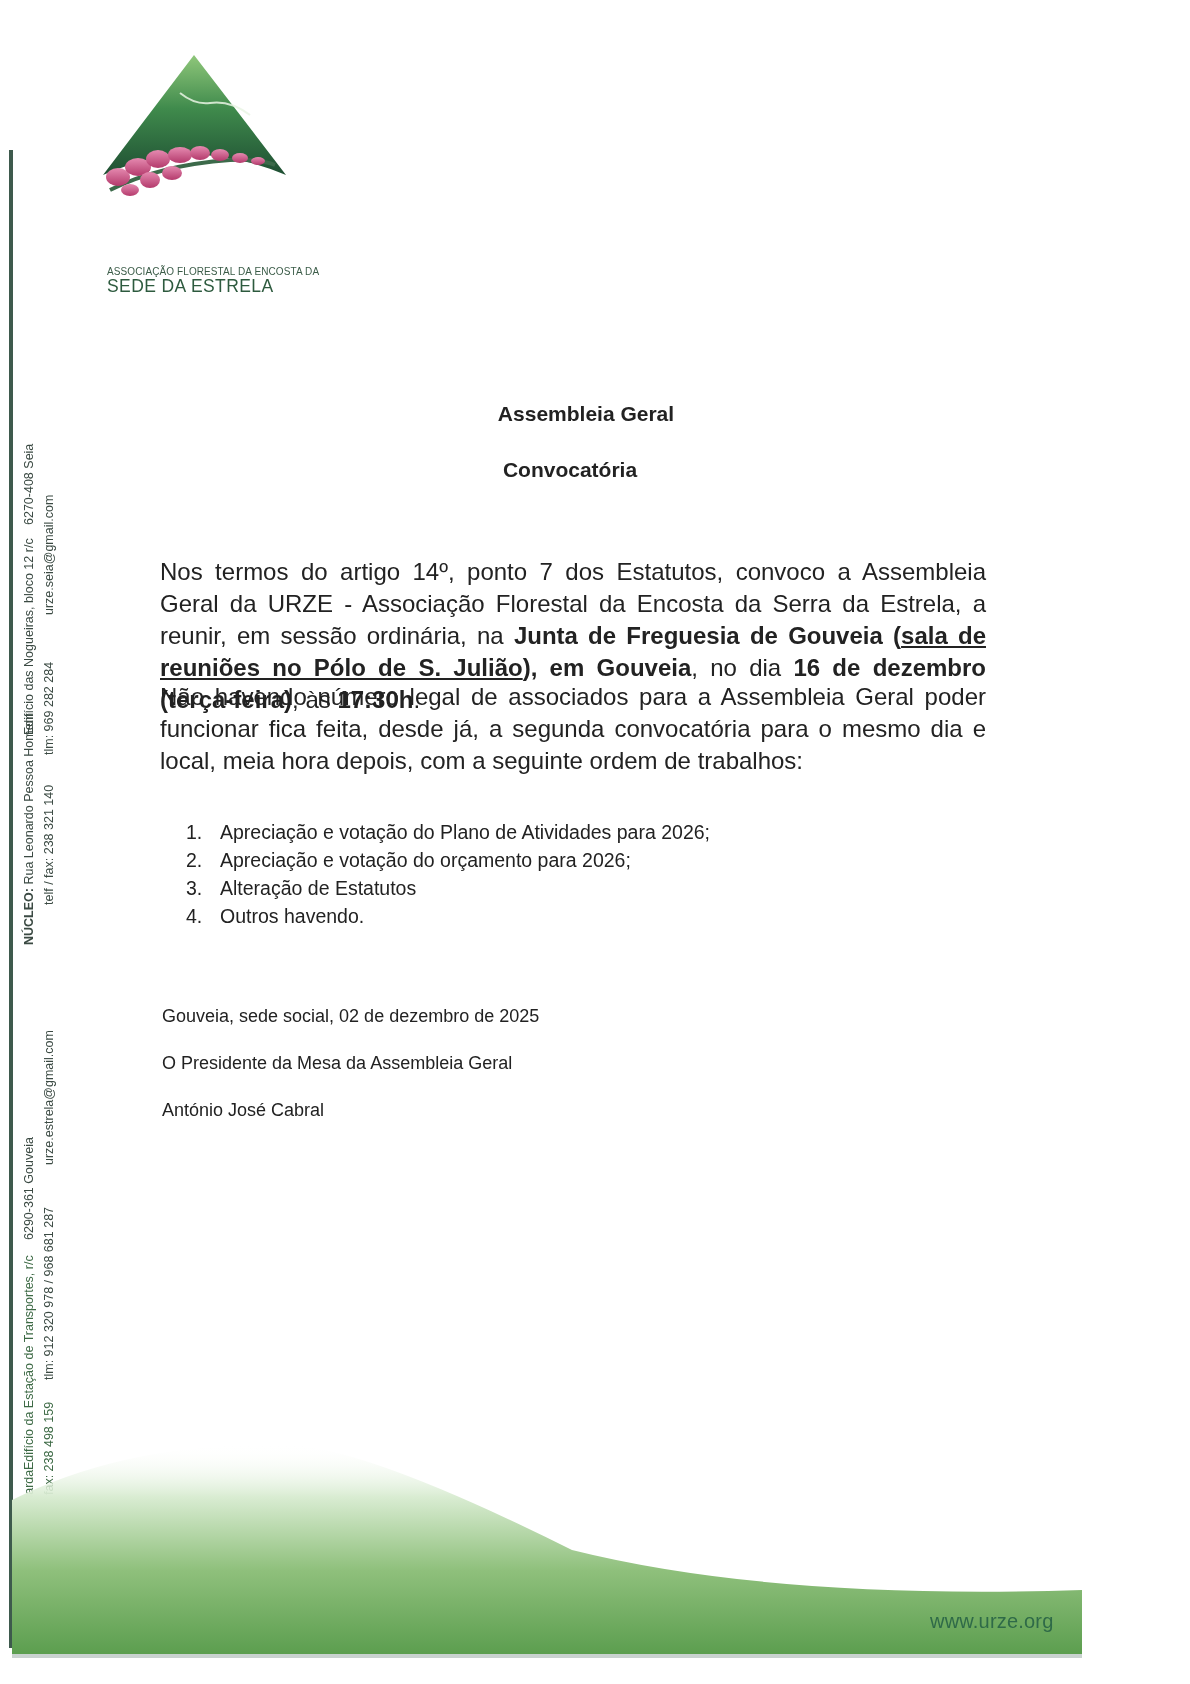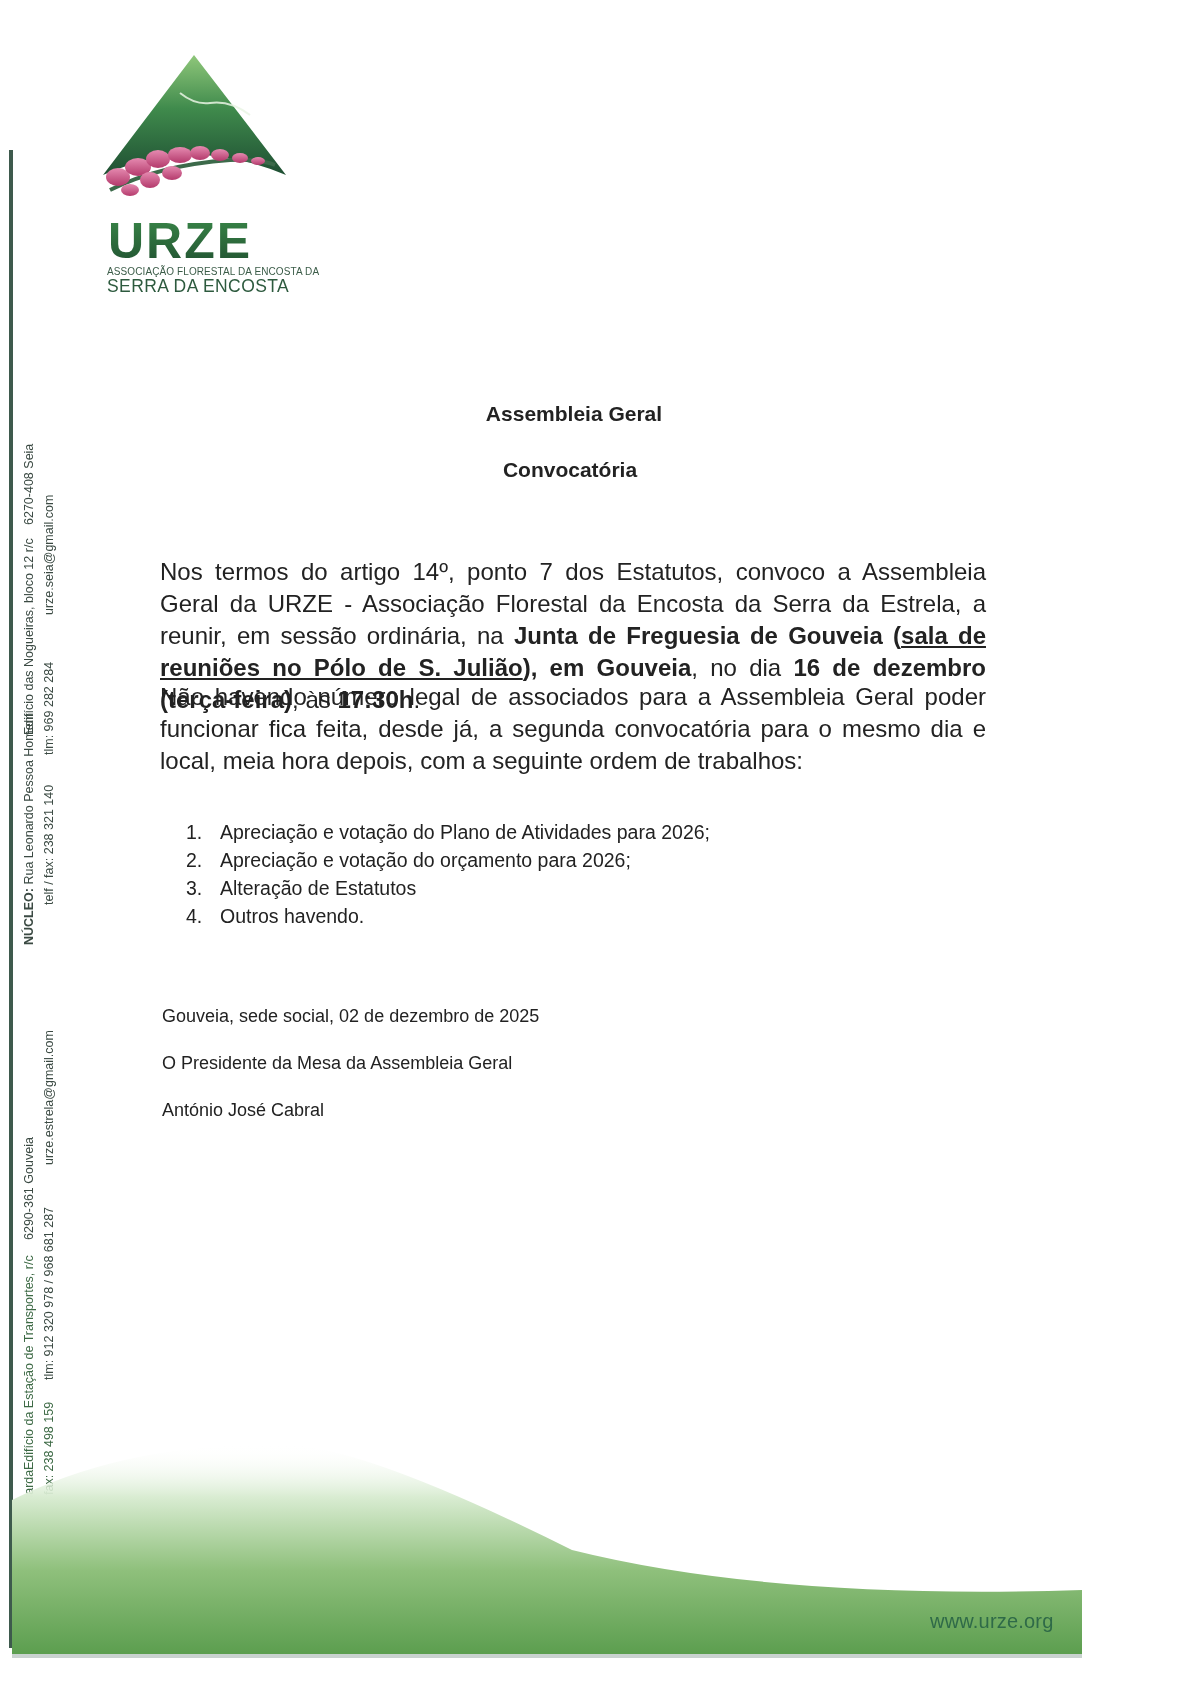--- a/index.html
+++ b/index.html
@@ -19,21 +19,21 @@
   .side-strip .sede { color:#3d6a45; }
 
   
   .logo { position:absolute; left:100px; top:55px; width:190px; height:270px; }
   .logo-word { position:absolute; left:108px; top:212px; font-size:50px; font-weight:bold; letter-spacing:2px; color:#2f6a3f; background:linear-gradient(#3b8a4a,#1f4e2f); -webkit-background-clip:text; background-clip:text; -webkit-text-fill-color:transparent; }
   .logo-sub { position:absolute; left:107px; top:266px; font-size:10px; color:#3b5c48; letter-spacing:0.1px; white-space:nowrap; }
   .logo-sub2 { position:absolute; left:107px; top:276px; font-size:17.5px; color:#2d5a3e; letter-spacing:0.4px; white-space:nowrap; }
 
   
   .h-title { position:absolute; left:0; width:1140px; text-align:center; font-size:21px; font-weight:bold; color:#222; }
-  .h1 { top:402px; padding-left:4px; }
+  .h1 { top:402px; padding-left:16px; }
   .h2 { top:458px; }
 
   
   .body-text { position:absolute; left:160px; width:826px; font-size:24px; line-height:32px; color:#222; text-align:justify; }
   .para1 { top:556px; }
   .para2 { top:681px; }
   .b { font-weight:bold; }
   .u { text-decoration:underline; }
 
   .agenda { position:absolute; left:186px; top:818px; margin:0; padding:0; list-style:none; font-size:19.5px; line-height:28px; color:#222; }
@@ -99,23 +99,22 @@
       <ellipse cx="80" cy="100" rx="12" ry="8"></ellipse>
       <ellipse cx="100" cy="98" rx="10" ry="7"></ellipse>
       <ellipse cx="120" cy="100" rx="9" ry="6"></ellipse>
       <ellipse cx="140" cy="103" rx="8" ry="5"></ellipse>
       <ellipse cx="158" cy="106" rx="7" ry="4"></ellipse>
       <ellipse cx="50" cy="125" rx="10" ry="8"></ellipse>
       <ellipse cx="72" cy="118" rx="10" ry="7"></ellipse>
       <ellipse cx="30" cy="135" rx="9" ry="6"></ellipse>
     </g>
   </svg>
-  <div class="logo-word">URZE</div>
   <div class="logo-sub">ASSOCIAÇÃO FLORESTAL DA ENCOSTA DA</div>
-  <div class="logo-sub2">SERRA DA ENCOSTA</div>
+  <div class="logo-sub2">SEDE DA ESTRELA</div>
 
   <div class="h-title h1">Assembleia Geral</div>
   <div class="h-title h2">Convocatória</div>
 
   <div class="body-text para1"><span>Nos termos do artigo 14º, ponto 7 dos Estatutos, convoco a Assembleia Geral da URZE - Associação Florestal da Encosta da Serra da Estrela, a reunir, em sessão ordinária, na </span><span class="b">Junta de Freguesia de Gouveia</span><span class="b"> (</span><span class="b u">sala de reuniões no Pólo de S. Julião</span><span class="b">), em </span><span class="b">Gouveia</span><span>, no dia </span><span class="b">16 de dezembro</span><span> </span><span class="b">(terça-feira)</span><span>, às </span><span class="b">17:30h</span><span>.</span></div>
 
   <div class="body-text para2">Não havendo número legal de associados para a Assembleia Geral poder funcionar fica feita, desde já, a segunda convocatória para o mesmo dia e local, meia hora depois, com a seguinte ordem de trabalhos:</div>
 
   <ol class="agenda">
     <li>

